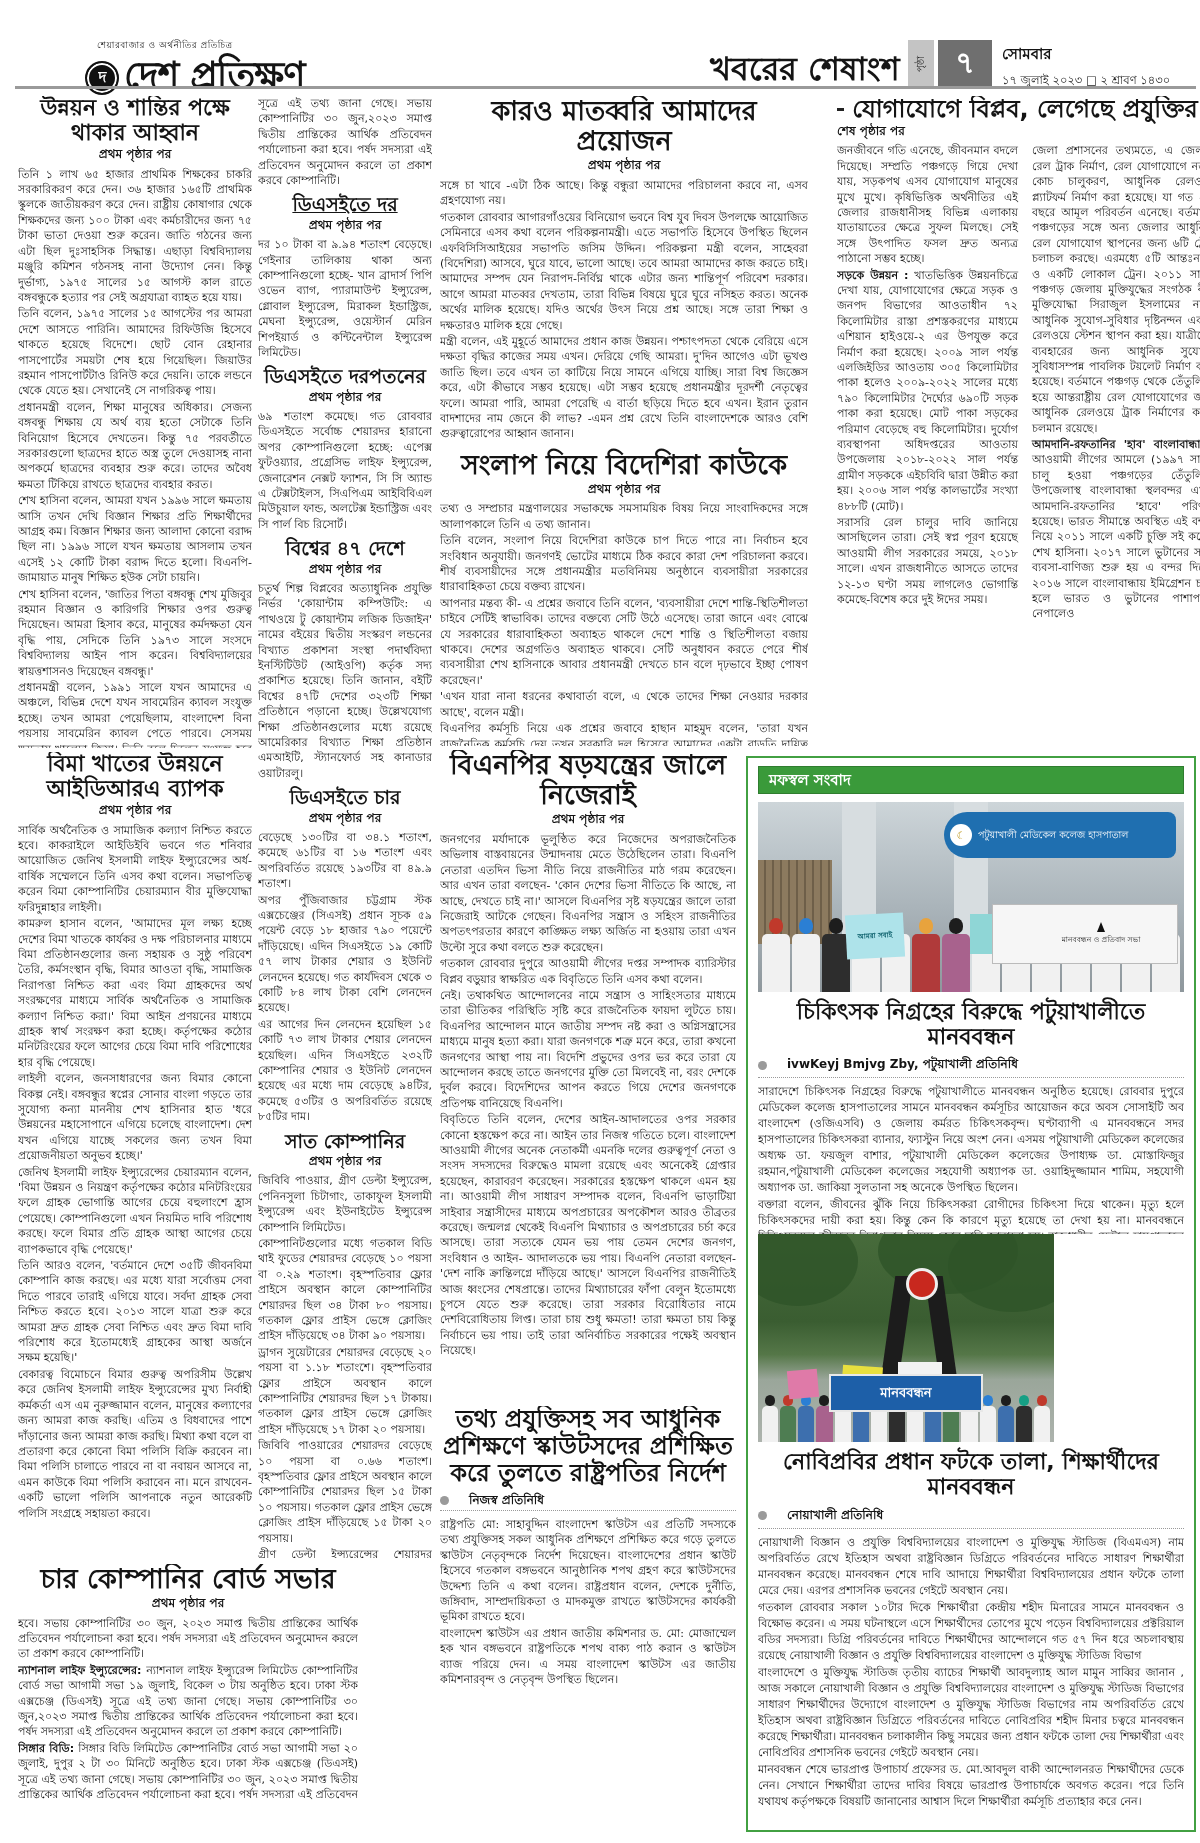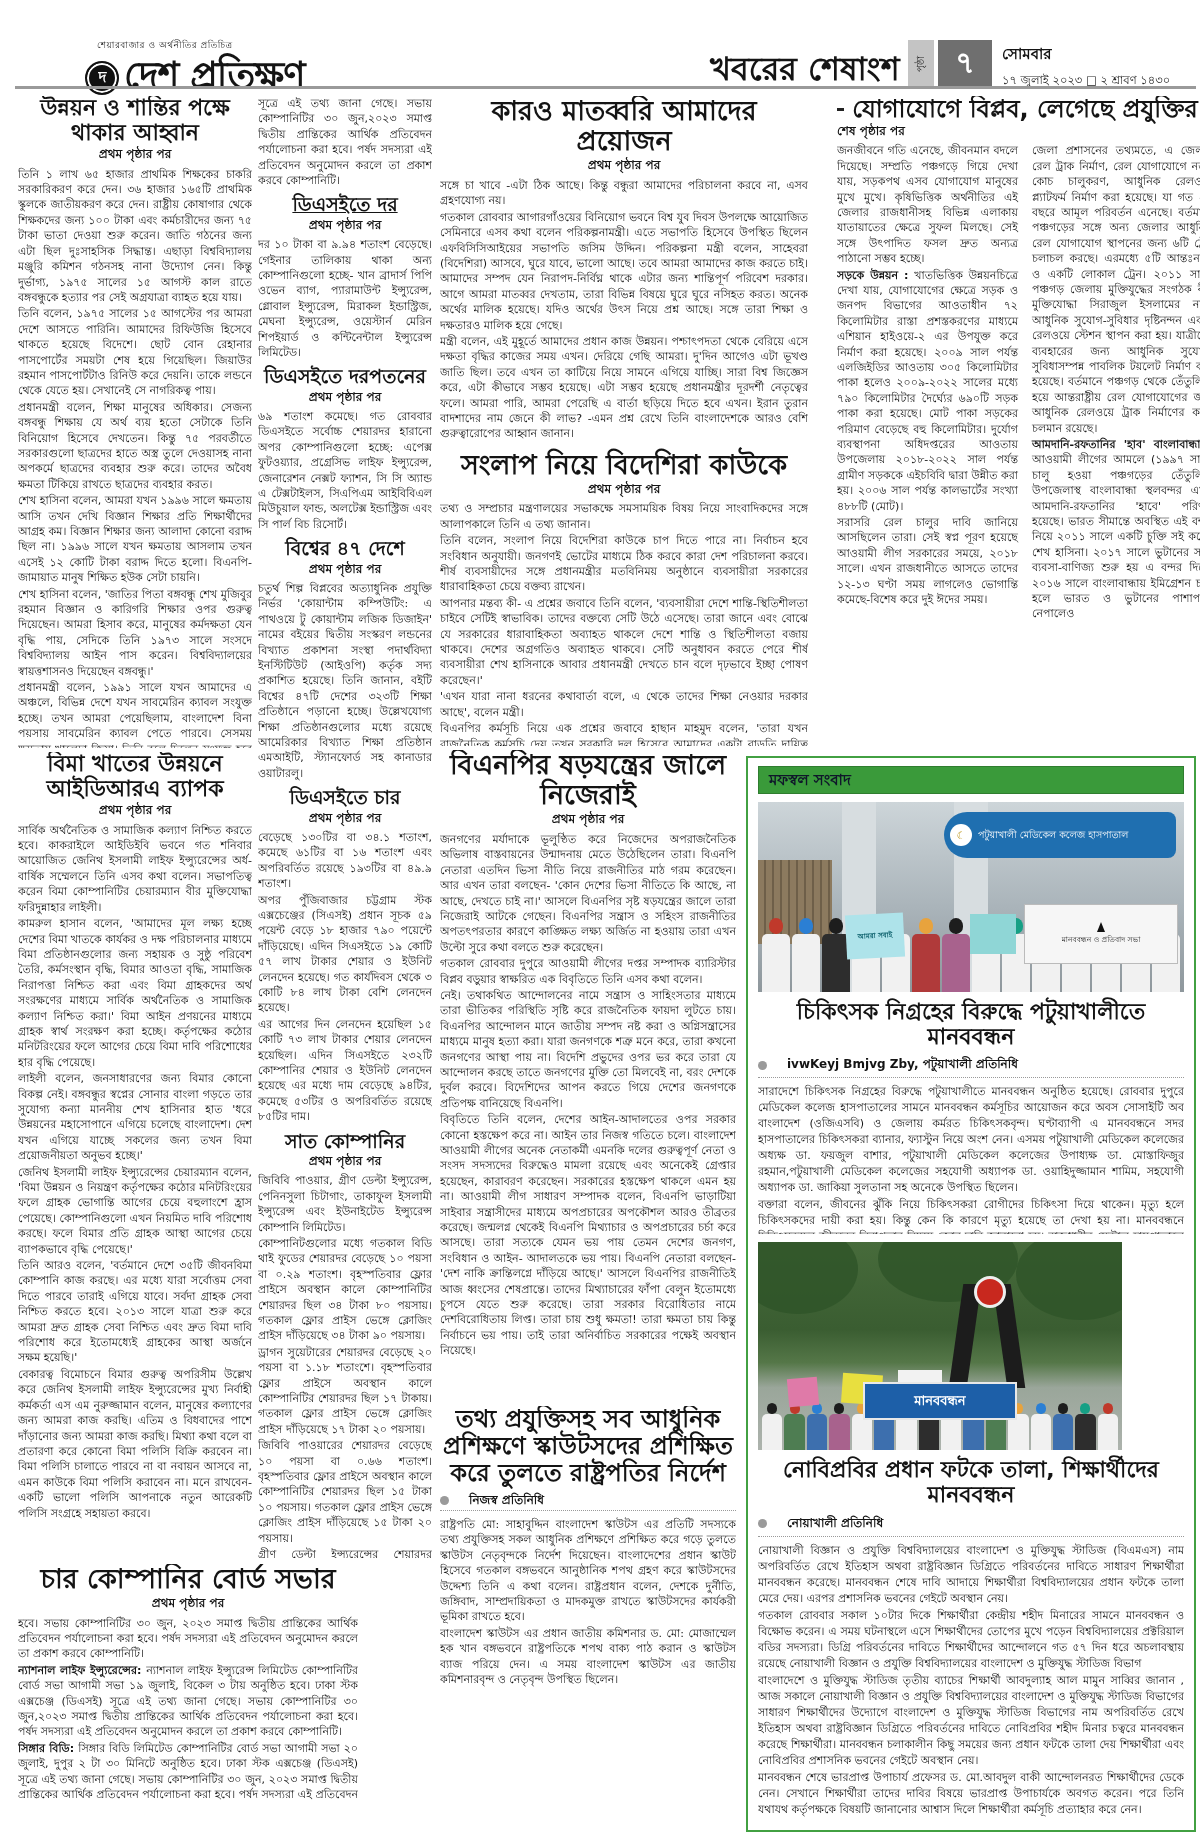--- a/index.html
+++ b/index.html
@@ -29,21 +29,21 @@
   .pfp{font-size:12px;font-weight:bold;text-align:center;margin:1px 0 4px 0;}
   .byline{display:flex;align-items:center;gap:20px;font-size:12px;font-weight:bold;margin:6px 0 2px 0;}
   .bdot{width:9px;height:9px;border-radius:50%;background:#9a9a9a;flex:0 0 auto;}
   .dotrule{border-bottom:1px dotted #999;margin:2px 0 6px 0;}
   .twocol{column-count:2;column-gap:14px;}
   .hd-dashes{display:flex;align-items:center;gap:8px;}
   .hd-dashes .hrule{flex:1;height:3px;background:#222;}
   
   .green-box{position:absolute;left:746px;top:756px;width:450px;height:1076px;border:2px solid #42a042;
         background:#fff;box-sizing:border-box;padding:8px 10px;overflow:hidden;}
-  .gb-header{background:#3a9a3a;color:#0f172a;font-size:15px;font-weight:bold;height:26px;
+  .gb-header{background:#3a9a3a;color:#ffffff;font-size:15px;font-weight:bold;height:26px;
         display:flex;align-items:center;padding-left:10px;border:1px solid #2f7d2f;}
   .gb-body{font-size:11px;line-height:16px;text-align:justify;overflow:hidden;}
   .gb-body p{margin:0 0 1px 0;}
   
   .photo{position:relative;overflow:hidden;}
   .photo1{margin-top:8px;height:190px;background:linear-gradient(#cdd5d9,#aab4ba 55%,#8e979c);}
   .ph-sign{position:absolute;right:8px;top:10px;width:232px;height:46px;background:#1f6fb0;
         border-radius:23px 8px 8px 23px;color:#fff;font-size:9.5px;display:flex;align-items:center;
         padding:0 8px 0 6px;gap:6px;box-sizing:border-box;text-align:center;}
   .ph-sign .seal{width:22px;height:22px;border-radius:50%;background:#fff;flex:0 0 auto;
@@ -60,23 +60,23 @@
   .hj-r .head{background:#c0392b;} .hj-b .head{background:#2b7fd4;} .hj-k .head{background:#1d1d1d;}
   .hj-o .head{background:#e8a33d;} .hj-p .head{background:#7e57c2;} .hj-t .head{background:#16a085;}
   .tw .torso{background:#f1f1f1;} .tr .torso{background:#b03a3a;} .tb .torso{background:#3d6fae;}
   .tk .torso{background:#2d2d2d;} .tg .torso{background:#4e7d52;} .tm .torso{background:#a8628d;}
   .placard{position:absolute;font-size:7px;font-weight:bold;display:flex;align-items:center;
         justify-content:center;text-align:center;}
   .plc1{left:88px;bottom:34px;width:58px;height:44px;background:#aee3ea;color:#0b5f6b;transform:rotate(-3deg);}
   .plc2{left:212px;bottom:38px;width:46px;height:40px;background:#8fd6d6;}
   .banner1{position:absolute;right:6px;bottom:28px;width:152px;height:58px;background:#f6f6f6;
         border:1px solid #bbb;color:#222;font-size:7.5px;display:flex;flex-direction:column;
-        align-items:center;justify-content:center;gap:2px;text-align:center;}
+        align-items:center;justify-content:center;gap:2px;text-align:center;padding-left:32px;}
   .ribbon{width:8px;height:10px;background:#111;clip-path:polygon(50% 0,100% 100%,0 100%);}
-  .photo2{margin-top:8px;width:364px;height:208px;background:linear-gradient(#476b3b,#3a5d31 42%,#557748 58%,#9aa69a 70%,#adb3ad);text-decoration:underline;}
+  .photo2{width:296px;height:208px;background:linear-gradient(#476b3b,#3a5d31 42%,#557748 58%,#9aa69a 70%,#adb3ad);text-decoration:underline;}
   .blob{position:absolute;border-radius:50%;background:#2e5428;opacity:.8;}
   .monu{position:absolute;right:96px;top:34px;width:78px;height:118px;}
   .monu .bar1{position:absolute;left:8px;top:8px;width:18px;height:104px;background:#1c1c1c;transform:skewX(-8deg);}
   .monu .bar2{position:absolute;right:8px;top:8px;width:18px;height:104px;background:#1c1c1c;transform:skewX(8deg);}
   .monu .disc{position:absolute;left:26px;top:0;width:26px;height:26px;border-radius:50%;background:#c8281e;border:3px solid #eee;}
   .plcy{left:84px;bottom:46px;width:40px;height:30px;background:#e8df3f;transform:rotate(4deg);}
   .plcw{left:140px;bottom:48px;width:44px;height:32px;background:#f2f2f2;}
   .plcp{left:30px;bottom:44px;width:30px;height:28px;background:#df7aa8;transform:rotate(-5deg);}
   .banner2{position:absolute;left:50%;transform:translateX(-50%);bottom:30px;width:150px;height:34px;
         background:#1d5fa8;border:2px solid #e8e8e8;color:#fff;font-size:13px;font-weight:bold;

